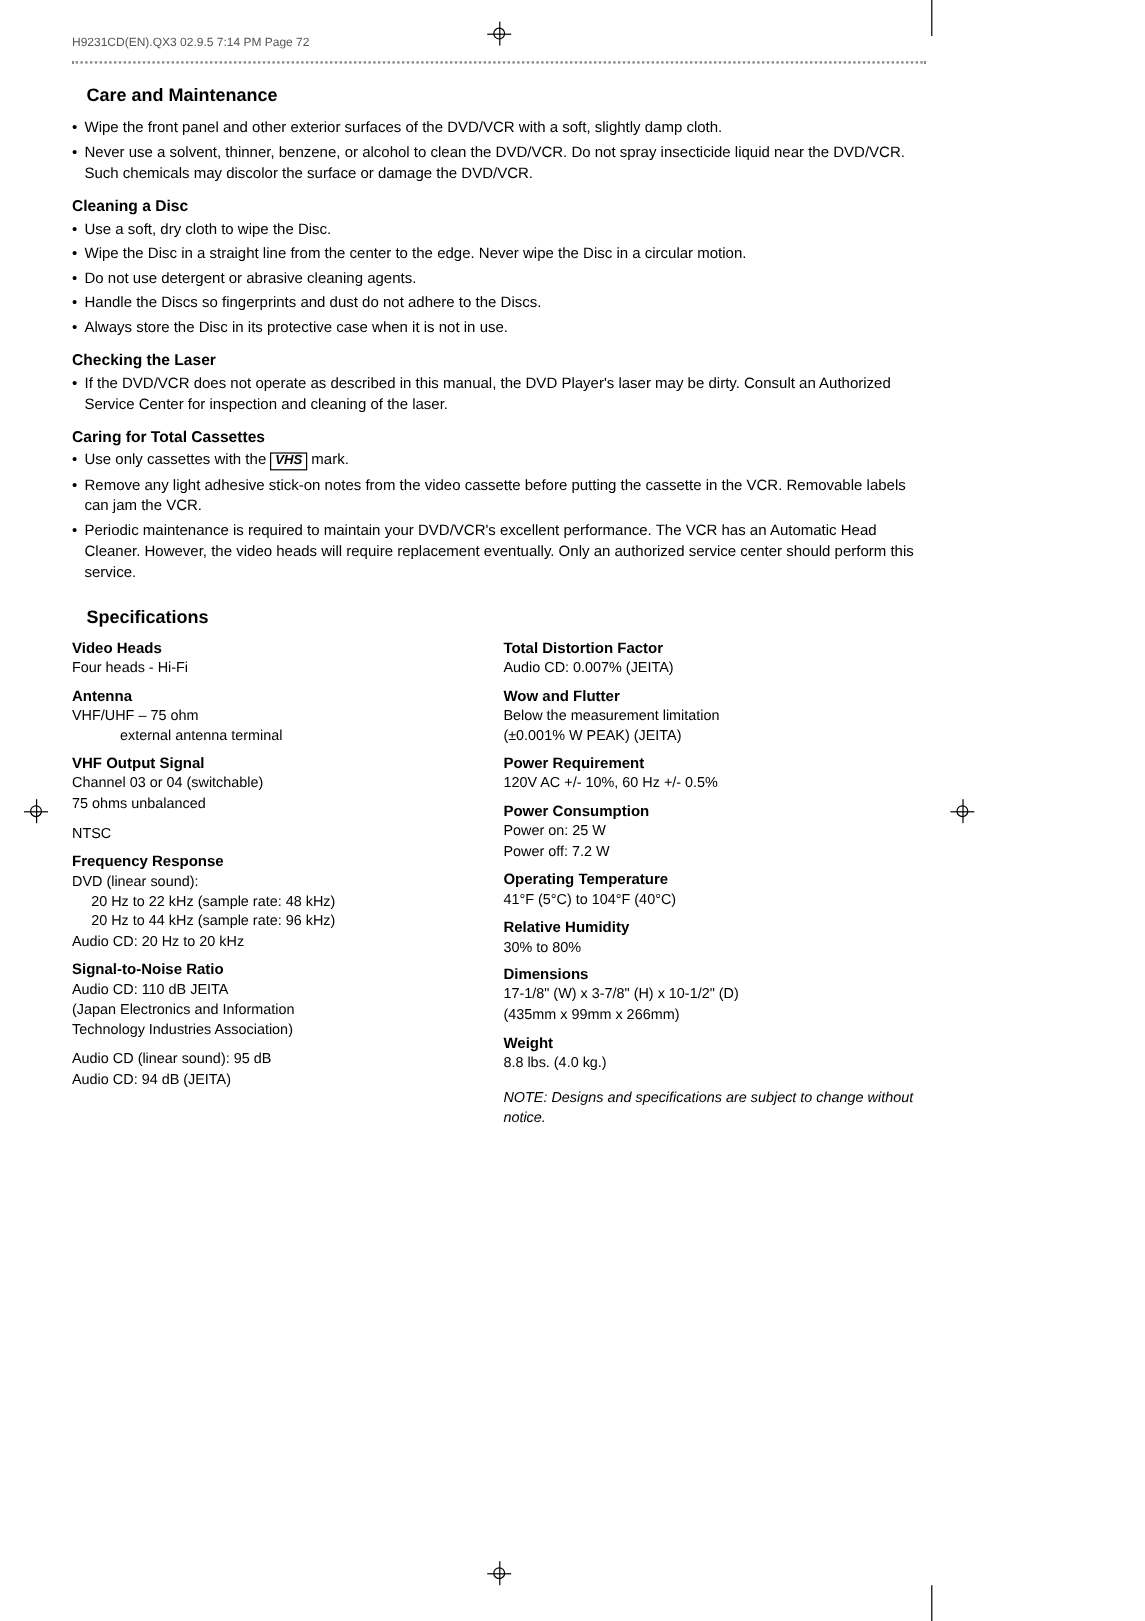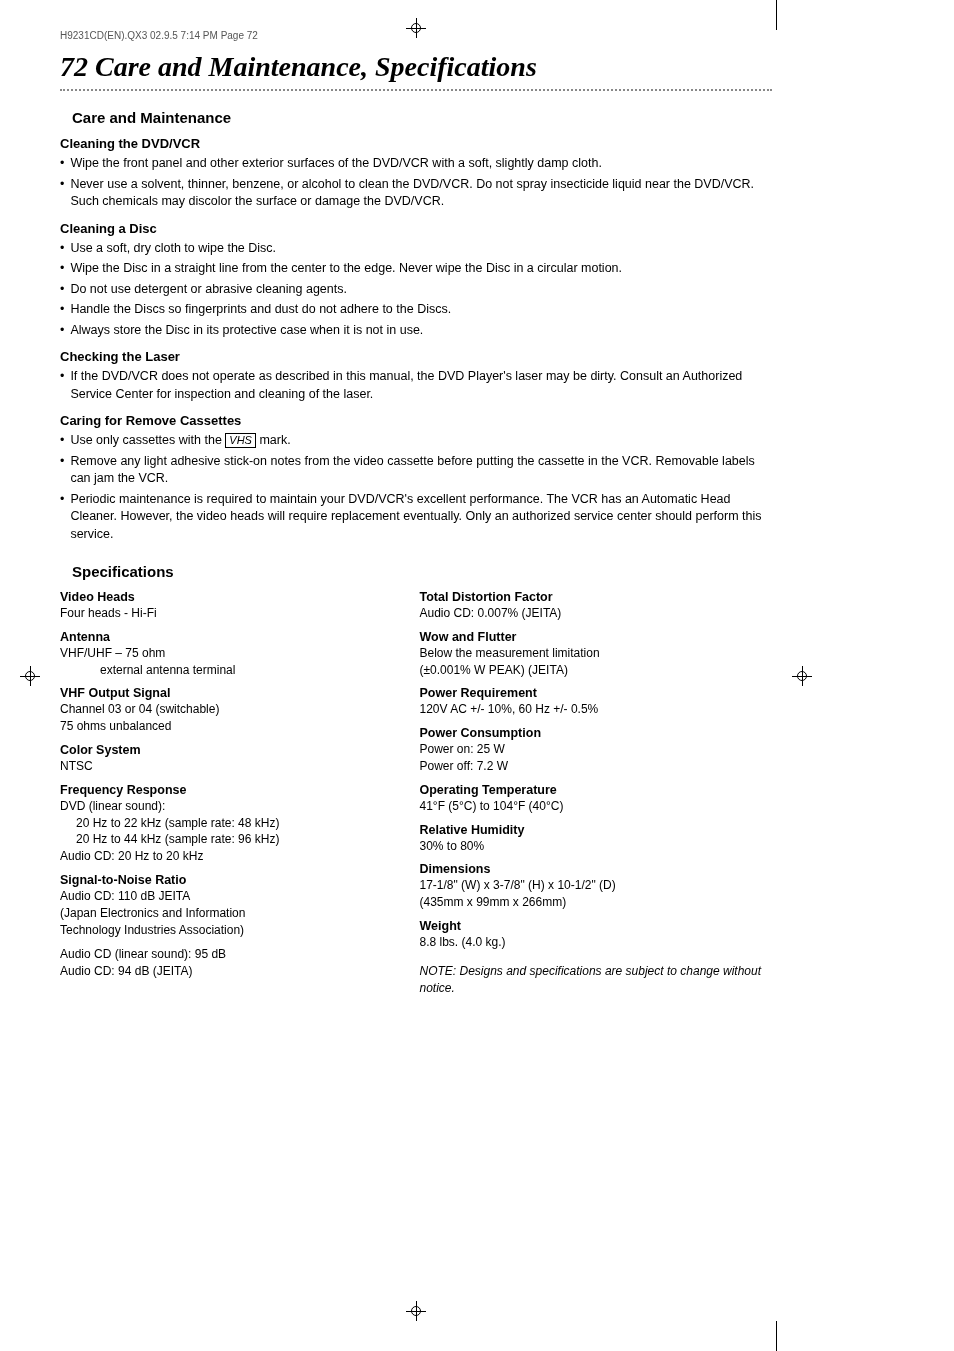--- a/index.html
+++ b/index.html
@@ -174,21 +174,21 @@
     .bullet-content {
       flex: 1;
     }
 
     
     .vhs-mark {
       display: inline-block;
       border: 1px solid #000;
       padding: 0px 3px;
       font-size: 11px;
-      font-weight: normal;
+      font-weight: bold;
       font-style: italic;
       line-height: 1.2;
     }
 
     
     .care-section {
       margin-bottom: 20px;
     }
 
     
@@ -248,29 +248,27 @@
     <div class="crosshair-circle"></div>
   </div>
 
   <div class="top-right-line"></div>
   <div class="bottom-right-line"></div>
 
   <div class="page-header">
     <span>H9231CD(EN).QX3  02.9.5  7:14 PM  Page 72</span>
   </div>
 
-  <h1 class="page-title">72  Care and Maintenance, Specifications</h1>
 
   <hr class="dotted-line">
 
   <div class="care-section">
     <h2 class="section-heading">Care and Maintenance</h2>
 
     <div>
-      <div class="sub-heading first-sub-heading">Cleaning the DVD/VCR</div>
       <div class="bullet-item">
         <span class="bullet-dot">•</span>
         <span class="bullet-content">Wipe the front panel and other exterior surfaces of the DVD/VCR with a soft, slightly damp cloth.</span>
       </div>
       <div class="bullet-item">
         <span class="bullet-dot">•</span>
         <span class="bullet-content">Never use a solvent, thinner, benzene, or alcohol to clean the DVD/VCR. Do not spray insecticide liquid near the DVD/VCR. Such chemicals may discolor the surface or damage the DVD/VCR.</span>
       </div>
     </div>
 
@@ -300,21 +298,21 @@
 
     <div>
       <div class="sub-heading">Checking the Laser</div>
       <div class="bullet-item">
         <span class="bullet-dot">•</span>
         <span class="bullet-content">If the DVD/VCR does not operate as described in this manual, the DVD Player's laser may be dirty. Consult an Authorized Service Center for inspection and cleaning of the laser.</span>
       </div>
     </div>
 
     <div>
-      <div class="sub-heading">Caring for Remove Cassettes</div>
+      <div class="sub-heading">Caring for Total Cassettes</div>
       <div class="bullet-item">
         <span class="bullet-dot">•</span>
         <span class="bullet-content">Use only cassettes with the <span class="vhs-mark">VHS</span> mark.</span>
       </div>
       <div class="bullet-item">
         <span class="bullet-dot">•</span>
         <span class="bullet-content">Remove any light adhesive stick-on notes from the video cassette before putting the cassette in the VCR. Removable labels can jam the VCR.</span>
       </div>
     </div>
 
@@ -342,21 +340,20 @@
           <span class="spec-label">Antenna</span>
           <span class="spec-value">VHF/UHF – 75 ohm<br><span style="padding-left:40px">external antenna terminal</span></span>
         </div>
 
         <div class="spec-item">
           <span class="spec-label">VHF Output Signal</span>
           <span class="spec-value">Channel 03 or 04 (switchable)<br>75 ohms unbalanced</span>
         </div>
 
         <div class="spec-item">
-          <span class="spec-label">Color System</span>
           <span class="spec-value">NTSC</span>
         </div>
 
         <div class="spec-item">
           <span class="spec-label">Frequency Response</span>
           <span class="spec-value">DVD (linear sound):<br><span style="padding-left:16px">20 Hz to 22 kHz (sample rate: 48 kHz)</span><br><span style="padding-left:16px">20 Hz to 44 kHz (sample rate: 96 kHz)</span><br>Audio CD: 20 Hz to 20 kHz</span>
         </div>
 
         <div class="spec-item">
           <span class="spec-label">Signal-to-Noise Ratio</span>

